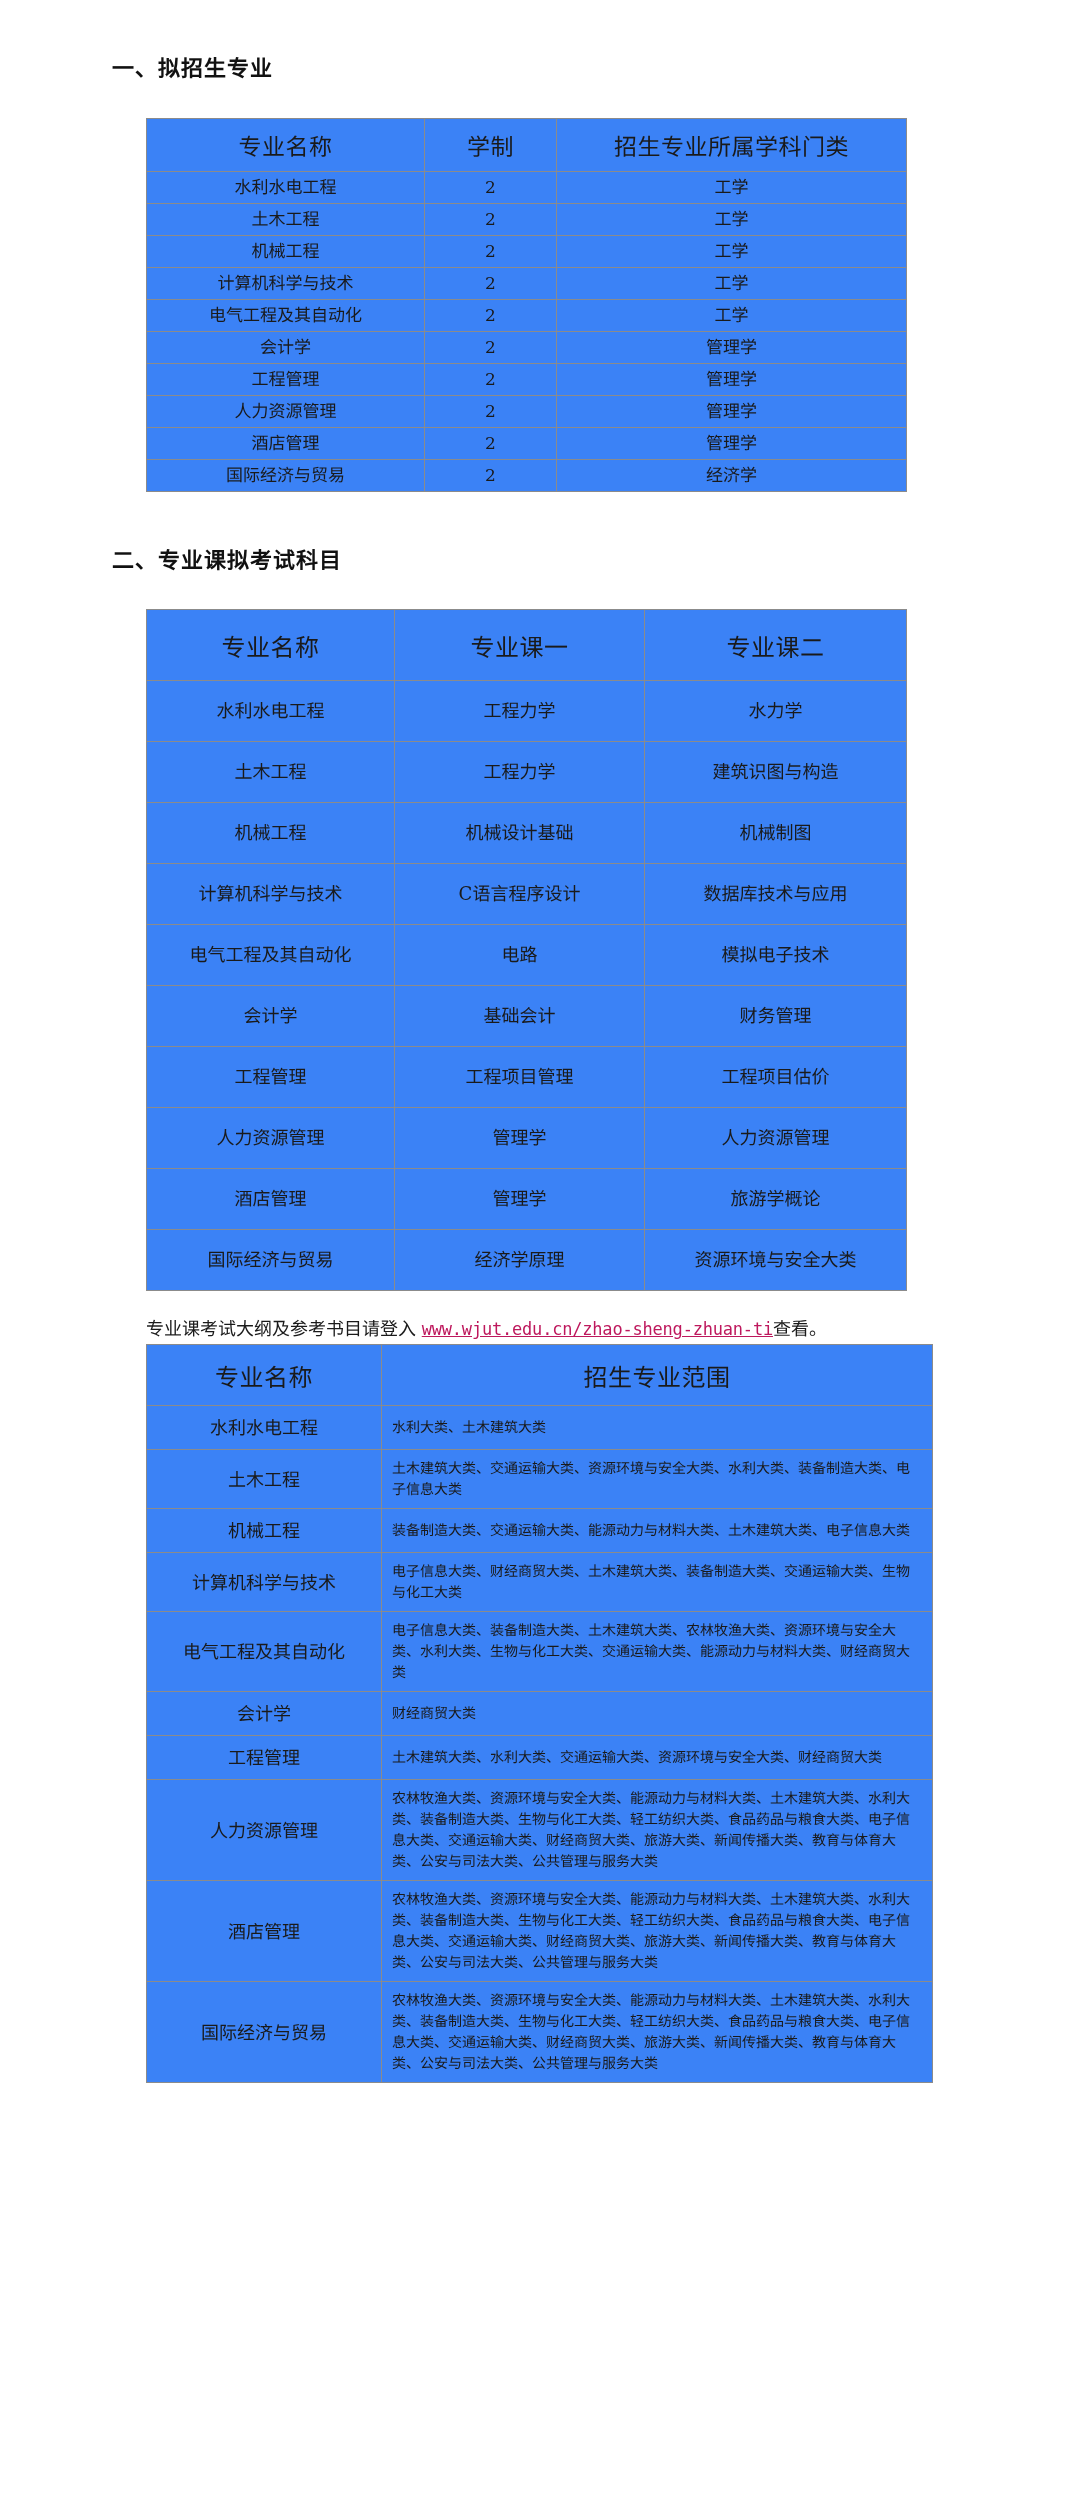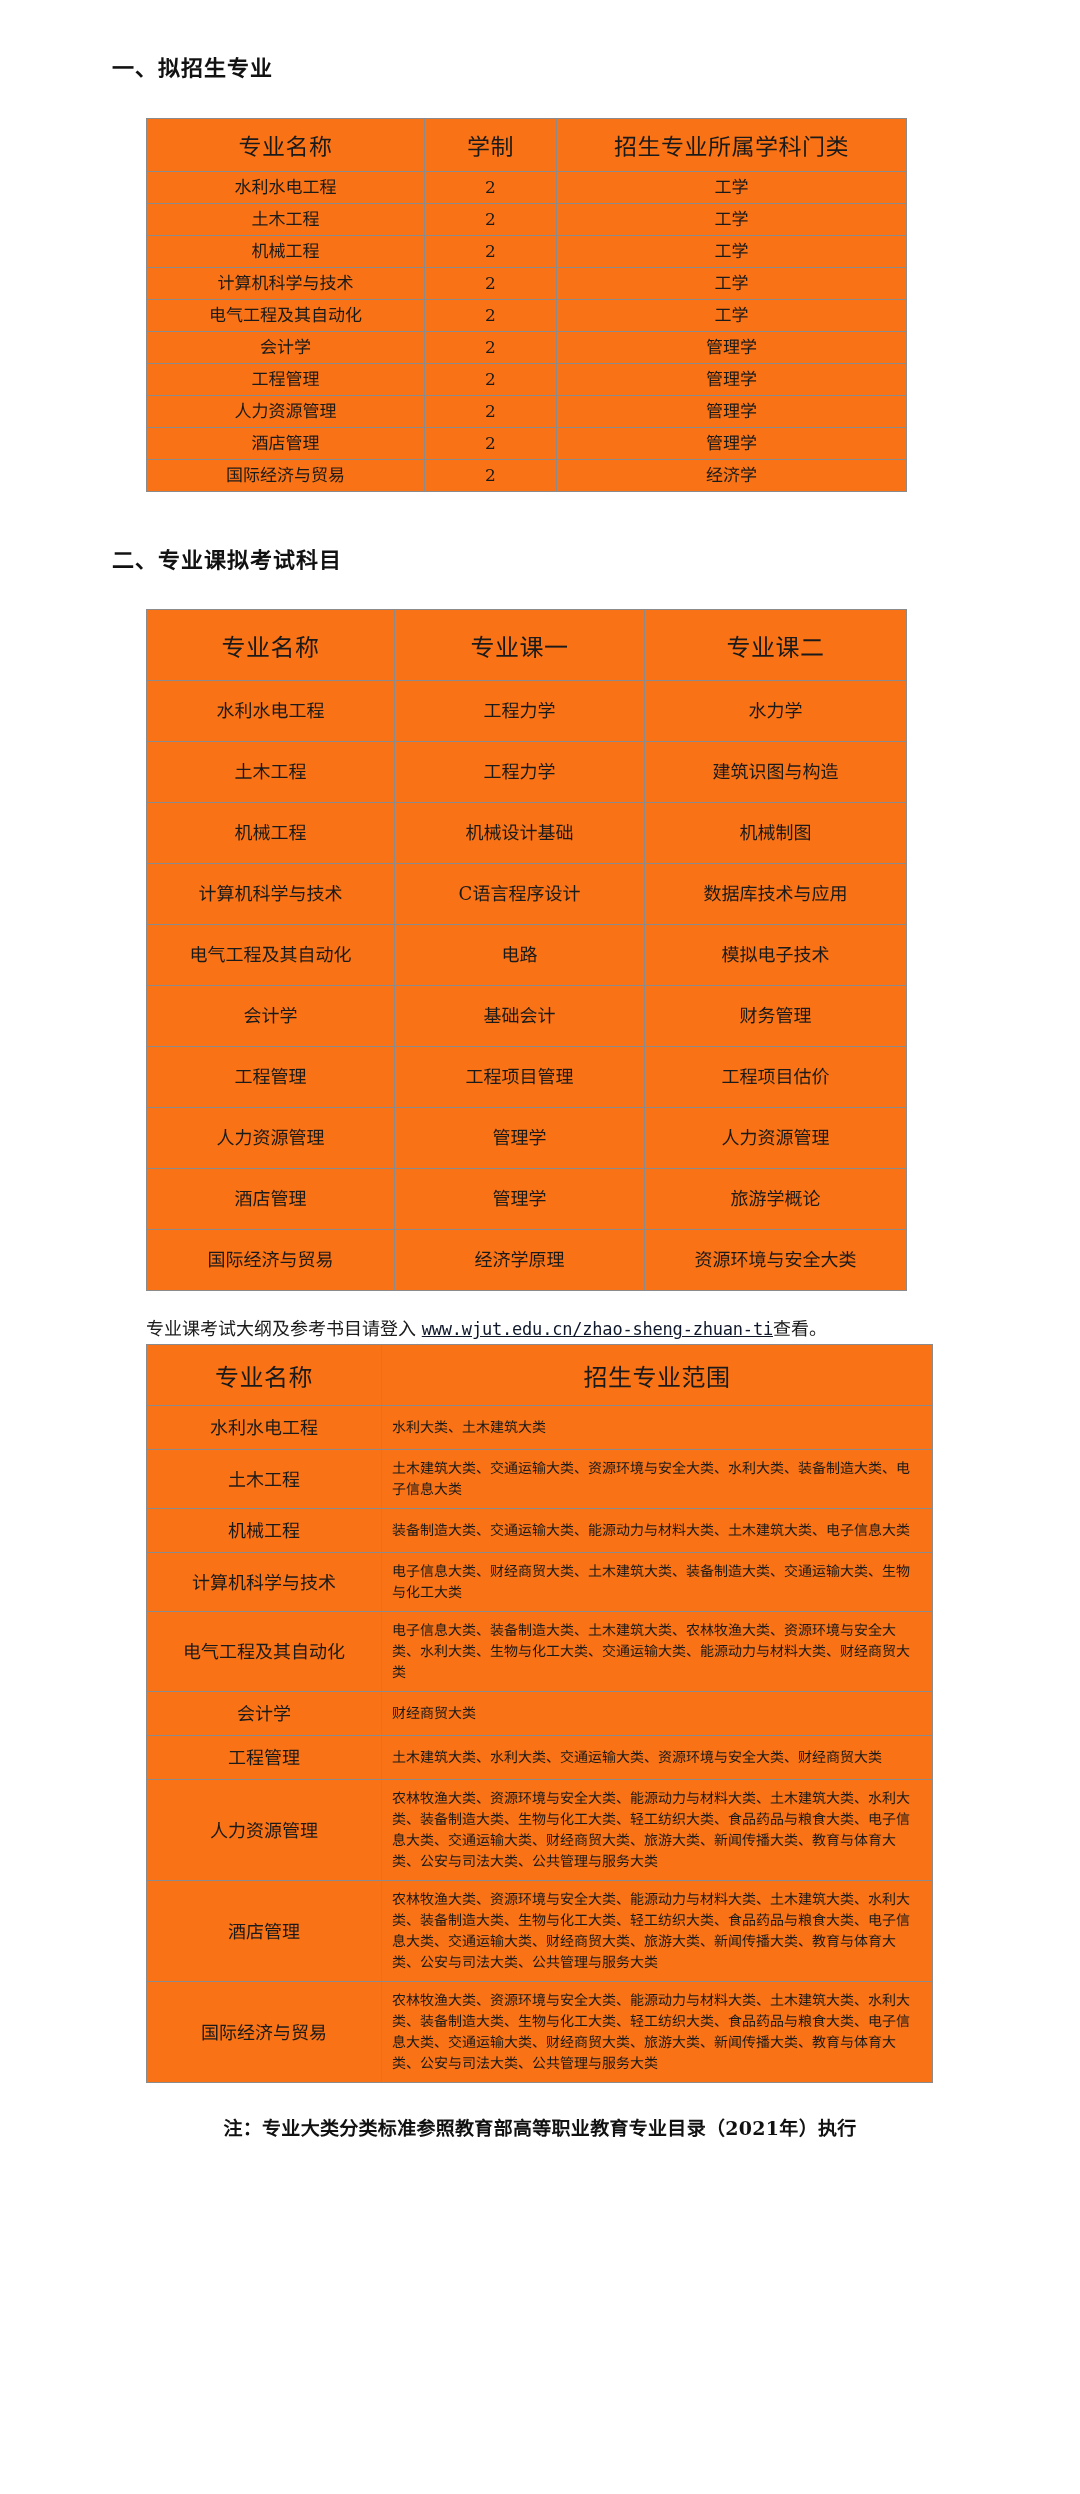--- a/index.html
+++ b/index.html
@@ -37,21 +37,21 @@
     margin: 0 0 34px 16px;
     line-height: 1.35;
   }
   .section-heading.gap-top { margin-top: 54px; }
 
   
   .tbl-wrap { margin: 0 0 0 50px; }
   table.doc {
     border-collapse: collapse;
     table-layout: fixed;
-    background: #f97316;
+    background: #3b82f6;
   }
   table.doc th,
   table.doc td {
     border: 1px solid #8b8b8b;
     text-align: center;
     vertical-align: middle;
     color: #1a1a1a;
     font-family: "DejaVu Serif", "Liberation Serif", serif;
   }
 
@@ -97,21 +97,21 @@
   .note-para {
     margin: 24px 0 0 50px;
     width: 790px;
     font-size: 18px;
     line-height: 1.6;
     color: #1a1a1a;
     font-family: "DejaVu Serif", "Liberation Serif", serif;
     text-align: left;
   }
   .note-para .url {
-    color: #0f172a;
+    color: #be185d;
     text-decoration: underline;
     font-family: "DejaVu Sans Mono", "Liberation Mono", monospace;
     font-size: 17px;
     letter-spacing: -0.2px;
     word-break: break-all;
   }
 
   
   table.t3 { width: 760px; }
   table.t3 th {
@@ -347,16 +347,15 @@
               <td class="scope">农林牧渔大类、资源环境与安全大类、能源动力与材料大类、土木建筑大类、水利大类、装备制造大类、生物与化工大类、轻工纺织大类、食品药品与粮食大类、电子信息大类、交通运输大类、财经商贸大类、旅游大类、新闻传播大类、教育与体育大类、公安与司法大类、公共管理与服务大类</td>
             </tr>
             <tr>
               <td class="major">国际经济与贸易</td>
               <td class="scope">农林牧渔大类、资源环境与安全大类、能源动力与材料大类、土木建筑大类、水利大类、装备制造大类、生物与化工大类、轻工纺织大类、食品药品与粮食大类、电子信息大类、交通运输大类、财经商贸大类、旅游大类、新闻传播大类、教育与体育大类、公安与司法大类、公共管理与服务大类</td>
             </tr>
           </tbody>
       </table>
     </div>
 
-    <p class="foot-note">注：专业大类分类标准参照教育部高等职业教育专业目录（2021年）执行</p>
 
   </div>
 </div>
 
 </body></html>

